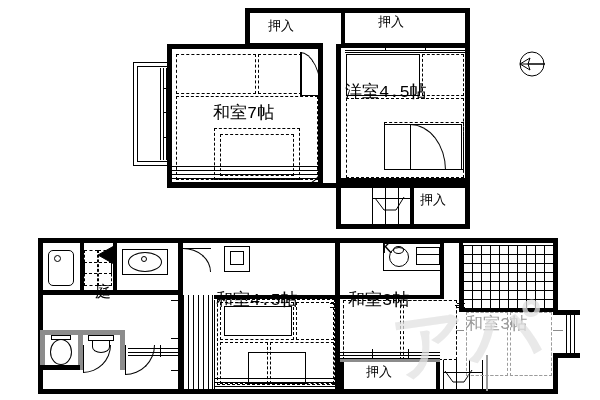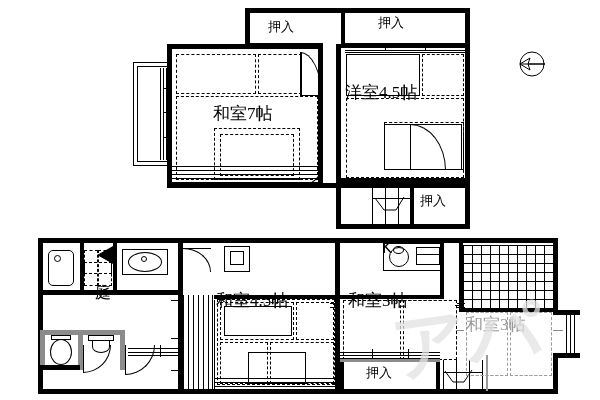--- a/index.html
+++ b/index.html
@@ -7,21 +7,21 @@
   body{font-family:"DejaVu Sans","Liberation Sans",sans-serif;}
   #stage{position:relative;width:600px;height:400px;background:#fff;overflow:hidden;}
   .wall{position:absolute;background:#000;}
   .wall-g{position:absolute;background:#8c8c8c;}
   .thin{position:absolute;border:1px solid #000;box-sizing:border-box;background:transparent;}
   .thin-g{position:absolute;border:1px solid #9a9a9a;box-sizing:border-box;background:transparent;}
   .dash{position:absolute;border:1px dashed #000;box-sizing:border-box;background:transparent;}
   .dash-g{position:absolute;border:1px dashed #9c9c9c;box-sizing:border-box;background:transparent;}
   .lbl{position:absolute;white-space:nowrap;color:#000;line-height:1;}
   .lbl-g{position:absolute;white-space:nowrap;color:#9a9a9a;line-height:1;}
-  .jp{font-family:Liberation Serif, serif;}
+  .jp{font-family:Liberation Mono, monospace;}
   .sliding{position:absolute;}
   .sliding i{position:absolute;left:0;right:0;height:1px;background:#000;display:block;}
   .vsl{position:absolute;}
   .vsl i{position:absolute;top:0;bottom:0;width:1px;background:#000;display:block;}
   .grid-tile{position:absolute;
      background-image:
        repeating-linear-gradient(to right,#000 0 1px,transparent 1px 9px),
        repeating-linear-gradient(to bottom,#000 0 1px,transparent 1px 9px);
      background-color:#fff;}
   .swing{position:absolute;border:1px solid #000;border-radius:0 0 0 100%;box-sizing:border-box;border-top:none;border-right:none;}

